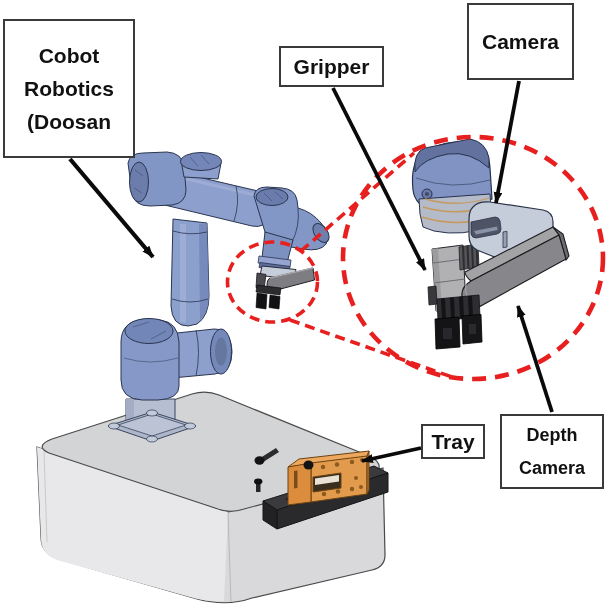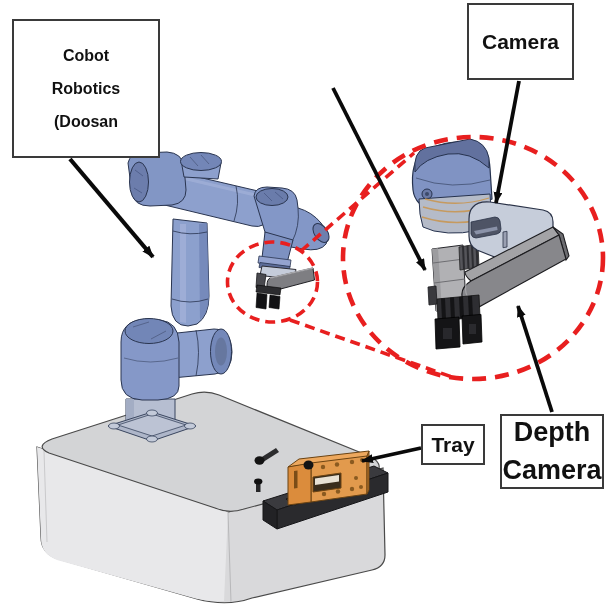--- a/index.html
+++ b/index.html
@@ -8,25 +8,25 @@
     font-family:"Liberation Sans",sans-serif;
   }
   #scene{position:absolute;left:0;top:0;}
   .label{
     position:absolute;background:#ffffff;border:2px solid #3a3a3a;
     display:flex;flex-direction:column;align-items:center;justify-content:center;
     text-align:center;color:#111111;font-weight:600;box-sizing:border-box;
     z-index:5;
   }
   .label span{display:block;}
-  #label-cobot{left:3px;top:19px;width:148px;height:139px;font-size:16px;line-height:33px;margin-left:9px;}
+  #label-cobot{left:3px;top:19px;width:132px;height:139px;font-size:21px;line-height:33px;}
   #label-gripper{left:279px;top:46px;width:105px;height:41px;font-size:21px;line-height:24px;}
   #label-camera-bracket{left:467px;top:3px;width:107px;height:77px;font-size:21px;line-height:33px;}
-  #label-tray{left:421px;top:424px;width:64px;height:41px;font-size:21px;line-height:24px;}
-  #label-depth-camera{left:500px;top:414px;width:104px;height:75px;font-size:27px;line-height:33px;justify-content:space-between;}
+  #label-tray{left:421px;top:424px;width:64px;height:35px;font-size:21px;line-height:24px;}
+  #label-depth-camera{left:500px;top:414px;width:104px;height:75px;font-size:18px;line-height:33px;}
 </style>
 </head>
 <body>
 
 <div id="figure">
 
 <svg id="scene" width="609" height="606" viewBox="0 0 609 606">
   <defs>
     <marker id="arrow" markerUnits="userSpaceOnUse" markerWidth="16" markerHeight="12" refX="11" refY="4.5" orient="auto">
       <path d="M0,0 L12,4.5 L0,9 Z" fill="#0a0a0a"></path>
@@ -216,20 +216,23 @@
     <line x1="421" y1="448" x2="362" y2="461" stroke-width="3.8" marker-end="url(#arrow)"></line>
   </g>
 </svg>
 
   <div class="label" id="label-cobot">
     <span>Cobot</span>
     <span>Robotics</span>
     <span>(Doosan</span>
   </div>
 
+  <div class="label" id="label-gripper">
+    <span>Gripper</span>
+  </div>
 
   <div class="label" id="label-camera-bracket">
     <span>Camera</span>
   </div>
 
   <div class="label" id="label-tray">
     <span>Tray</span>
   </div>
 
   <div class="label" id="label-depth-camera">

